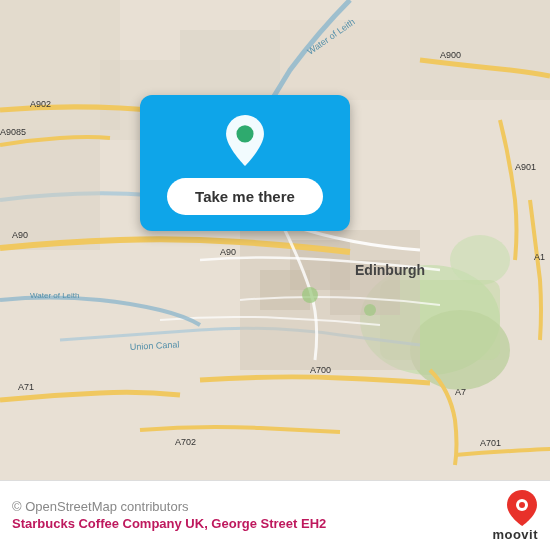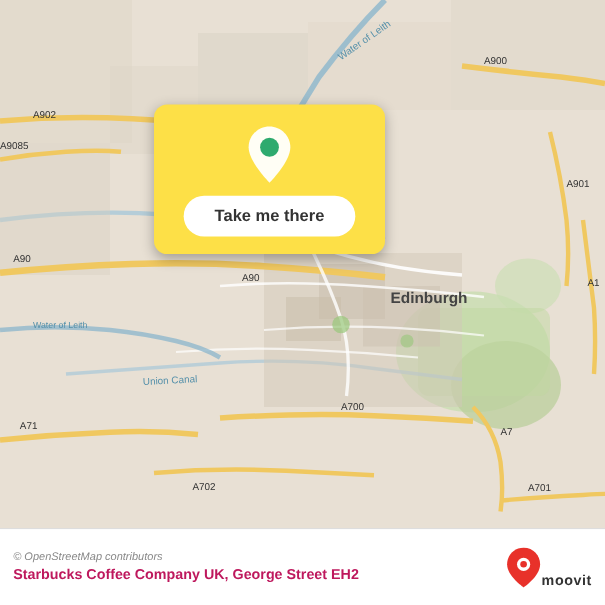--- a/index.html
+++ b/index.html
@@ -26,21 +26,21 @@
       width: 100%;
       height: 100%;
     }
 
     
     #popup-card {
       position: absolute;
       top: 95px;
       left: 140px;
       width: 210px;
-      background-color: #fde047;
+      background-color: #0ea5e9;
       border-radius: 12px;
       display: flex;
       flex-direction: column;
       align-items: center;
       padding: 18px 20px 16px 20px;
       box-shadow: 0 4px 12px rgba(0,0,0,0.3);
       z-index: 10;
     }
 
     #location-pin-icon {
@@ -74,36 +74,35 @@
     }
 
     #info-text-block {
       display: flex;
       flex-direction: column;
       justify-content: center;
       flex: 1;
     }
 
     #openstreetmap-credit {
-      font-size: 10px;
+      font-size: 13px;
       color: #888;
       margin-bottom: 2px;
-      font-style: italic;
     }
 
     #location-name {
       font-size: 13px;
       color: #be185d;
       font-weight: 700;
       line-height: 1.3;
     }
 
     #moovit-logo {
       display: flex;
-      flex-direction: row;
+      flex-direction: column;
       align-items: flex-end;
       margin-left: 10px;
     }
 
     #moovit-pin {
       width: 32px;
       height: 38px;
     }
 
     #moovit-text {

